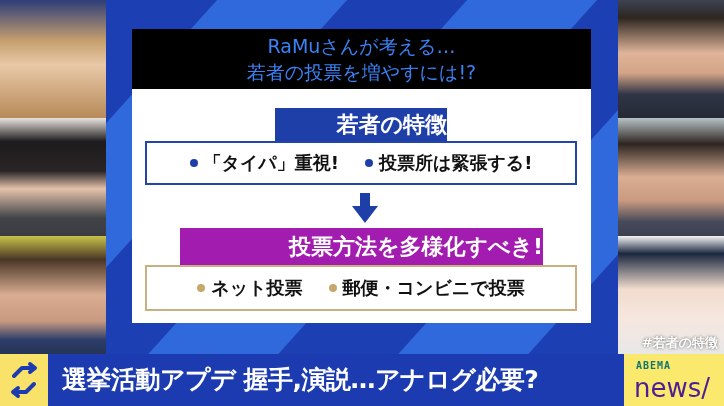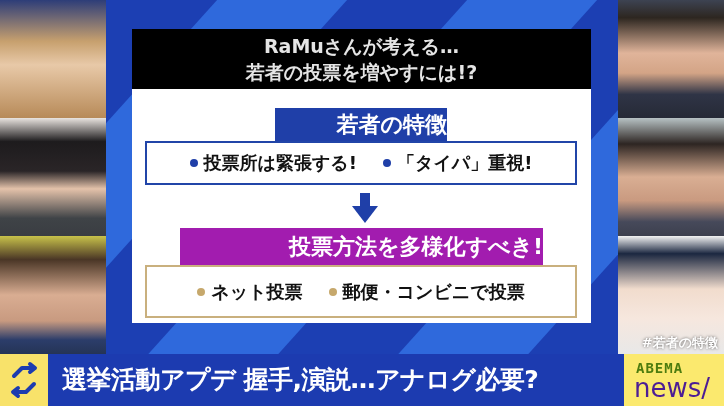--- a/index.html
+++ b/index.html
@@ -4,39 +4,39 @@
 <style>
   html, body { margin:0; padding:0; }
   body { width:724px; height:406px; overflow:hidden; position:relative; background:#1d43b8; font-family:"DejaVu Sans", sans-serif; }
   .stage { position:absolute; left:0; top:0; width:724px; height:406px; overflow:hidden; }
   .bg { position:absolute; left:106px; top:0; width:512px; height:354px; background:#1c3fb3; overflow:hidden; }
   .stripe { position:absolute; width:130px; height:700px; background:#2f69dc; transform:skewX(-42deg); top:-160px; }
   .panel { position:absolute; overflow:hidden; }
   .panel .tag { position:absolute; right:6px; bottom:2px; color:#ffffff; font-size:13px; font-weight:bold; text-shadow:0 0 3px rgba(0,0,0,.6); }
   
   .card { position:absolute; left:132px; top:29px; width:459px; height:294px; background:#ffffff; }
-  .card-head { position:absolute; left:0; top:0; width:459px; height:60px; background:#000000; color:#e5e5e5; text-align:center; font-weight:bold; font-size:19px; line-height:26px; padding-top:4px; box-sizing:border-box; }
+  .card-head { position:absolute; left:0; top:0; width:459px; height:60px; background:#000000; color:#3b82f6; text-align:center; font-weight:normal; font-size:19px; line-height:26px; padding-top:4px; box-sizing:border-box; }
   .lbl { position:absolute; color:#ffffff; font-weight:bold; text-align:right; font-size:22px; line-height:34px; }
   .lbl.blue { left:143px; top:79px; width:172px; height:34px; background:#1f3fa8; }
   .lbl.gold { left:48px; top:199px; width:363px; height:37px; background:#a21caf; line-height:37px; }
   .box { position:absolute; left:13px; width:432px; box-sizing:border-box; display:flex; justify-content:center; align-items:center; font-weight:bold; font-size:18px; color:#111; gap:26px; }
   .box.blue { top:112px; height:44px; border:2px solid #2145a8; }
-  .box.gold { top:236px; height:53px; border:2px solid #c9b07e; }
+  .box.gold { top:236px; height:46px; border:2px solid #c9b07e; }
   .item { display:flex; align-items:center; gap:6px; white-space:nowrap; }
   .dot { width:8px; height:8px; border-radius:50%; display:inline-block; }
   .dot.blue { background:#1f3fa8; }
   .dot.gold { background:#c6a86c; }
   .arrow { position:absolute; left:220px; top:164px; width:26px; height:30px; }
   
   .banner { position:absolute; left:0; top:354px; width:724px; height:52px; }
   .banner .icon-area { position:absolute; left:0; top:0; width:48px; height:52px; background:#f8e26a; }
   .banner .text-area { position:absolute; left:48px; top:0; width:576px; height:52px; background:#1c3bb0;padding-left:18px; }
   .banner .headline { position:absolute; left:14px; top:0; line-height:52px; font-size:25px; font-weight:bold; color:#ffffff; white-space:nowrap; letter-spacing:-0.5px; }
   .banner .logo-area { position:absolute; left:624px; top:0; width:100px; height:52px; background:#fbe96e; }
-  .logo-top { position:absolute; left:12px; top:6px; font-size:14px; font-weight:bold; color:#4d7c0f; letter-spacing:1px; font-family:"DejaVu Sans Mono", monospace; }
+  .logo-top { position:absolute; left:12px; top:6px; font-size:10px; font-weight:bold; color:#0f766e; letter-spacing:1px; font-family:"DejaVu Sans Mono", monospace; }
   .logo-bot { position:absolute; left:10px; top:19px; font-size:26px; font-weight:normal; color:#4c1d95; line-height:30px; }
 </style>
 </head>
 <body>
 
 <div class="stage">
 
   <div class="bg">
     <div class="stripe" style="left:-60px"></div>
     <div class="stripe" style="left:190px"></div>
@@ -56,25 +56,25 @@
   <div class="card">
     <div class="card-head">
       <div>RaMuさんが考える…</div>
       <div>若者の投票を増やすには!?</div>
     </div>
 
     <div class="lbl blue">若者の特徴</div>
     <div class="box blue">
       <span class="item">
         <span class="dot blue"></span>
-        <span>投票所は緊張する!</span>
+        <span>「タイパ」重視!</span>
       </span>
       <span class="item">
         <span class="dot blue"></span>
-        <span>「タイパ」重視!</span>
+        <span>投票所は緊張する!</span>
       </span>
     </div>
 
     <svg class="arrow" viewBox="0 0 26 30">
       <rect x="8" y="0" width="10" height="14" fill="#1f3fa8"></rect>
       <polygon points="0,13 26,13 13,30" fill="#1f3fa8"></polygon>
     </svg>
 
     <div class="lbl gold">投票方法を多様化すべき!</div>
     <div class="box gold">

